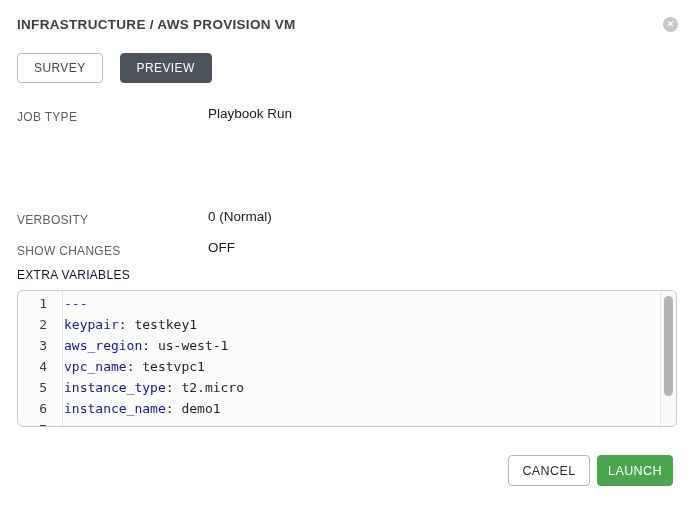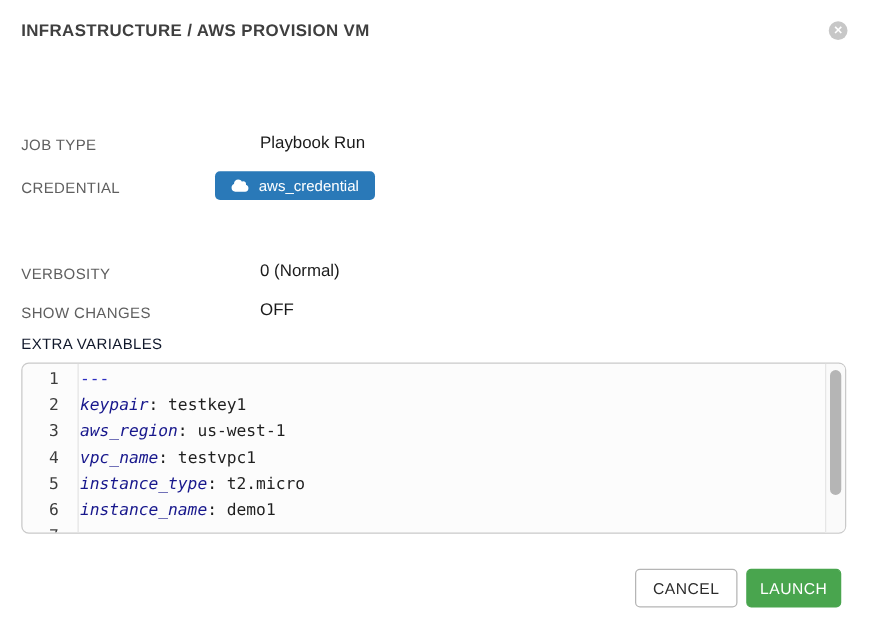--- a/index.html
+++ b/index.html
@@ -46,21 +46,21 @@
     border:1px solid #c9c9c9; border-radius:6px; background:#fcfcfc;
     overflow:hidden; font-family:"DejaVu Sans Mono", monospace; font-size:13px;
     cursor:text;
   }
   .gutter-sep { position:absolute; left:44px; top:0; bottom:0; width:0; border-left:1px solid #e4e4e4; }
   .code-lines { position:absolute; left:0; top:0; right:16px; padding-top:2px; overflow:hidden; height:100%; }
   .cm-line { display:flex; height:21px; line-height:21px; white-space:pre; }
   .ln { flex:none; width:37px; text-align:right; padding-right:8px; color:#3c3c3c; }
   .line-text { margin-left:9px; color:#1f1f1f; }
   .cm-doc { color:#2d2dc0; }
-  .cm-key { color:#17178c; font-style:italic; }
+  .cm-key { color:#17178c; }
   .cm-plain { color:#1f1f1f; }
   .scroll-track { position:absolute; top:0; right:0; bottom:0; width:16px; border-left:1px solid #e6e6e6; background:#fafafa; }
   .scroll-thumb { position:absolute; top:5px; right:3px; width:9px; height:100px; border-radius:5px; background:#b5b5b5; cursor:pointer; }
   
   .btn {
     position:absolute; top:455px; height:31px; border-radius:4px;
     display:inline-flex; align-items:center; justify-content:center;
     font-size:12.5px; letter-spacing:.4px; cursor:pointer;
     font-family:"Liberation Sans", sans-serif;
   }
@@ -70,37 +70,30 @@
 </head>
 <body>
 
 <div class="modal">
 
   <div class="modal-title">INFRASTRUCTURE / AWS PROVISION VM</div>
   <div class="close-btn">
     <span>✕</span>
   </div>
 
+  <div class="tabs">
+    <div class="tab tab-survey">SURVEY</div>
+    <div class="tab tab-preview">PREVIEW</div>
+  </div>
 
   <div class="row" style="top:107px">
     <span class="row-label">JOB TYPE</span>
     <span class="row-value">Playbook Run</span>
   </div>
 
-  <div class="row" style="top:141px">
-    <span class="row-label">CREDENTIAL</span>
-    <span class="badge">
-      <span style="display:inline-flex">
-        <svg width="14" height="11" viewBox="0 0 640 512">
-            <path fill="#ffffff" d="M537.6 226.6c4.1-10.7 6.4-22.4 6.4-34.6 0-53-43-96-96-96-19.7 0-38.1 6-53.3 16.2C367 64.2 315.3 32 256 32c-88.4 0-160 71.6-160 160 0 2.7.1 5.4.2 8.1C40.2 219.8 0 273.2 0 336c0 79.5 64.5 144 144 144h368c70.7 0 128-57.3 128-128 0-61.9-44-113.6-102.4-125.4z"></path>
-          </svg>
-      </span>
-      <span>aws_credential</span>
-    </span>
-  </div>
 
 
   <div class="row" style="top:210px">
     <span class="row-label">VERBOSITY</span>
     <span class="row-value">0 (Normal)</span>
   </div>
 
   <div class="row" style="top:241px">
     <span class="row-label">SHOW CHANGES</span>
     <span class="row-value">OFF</span>

